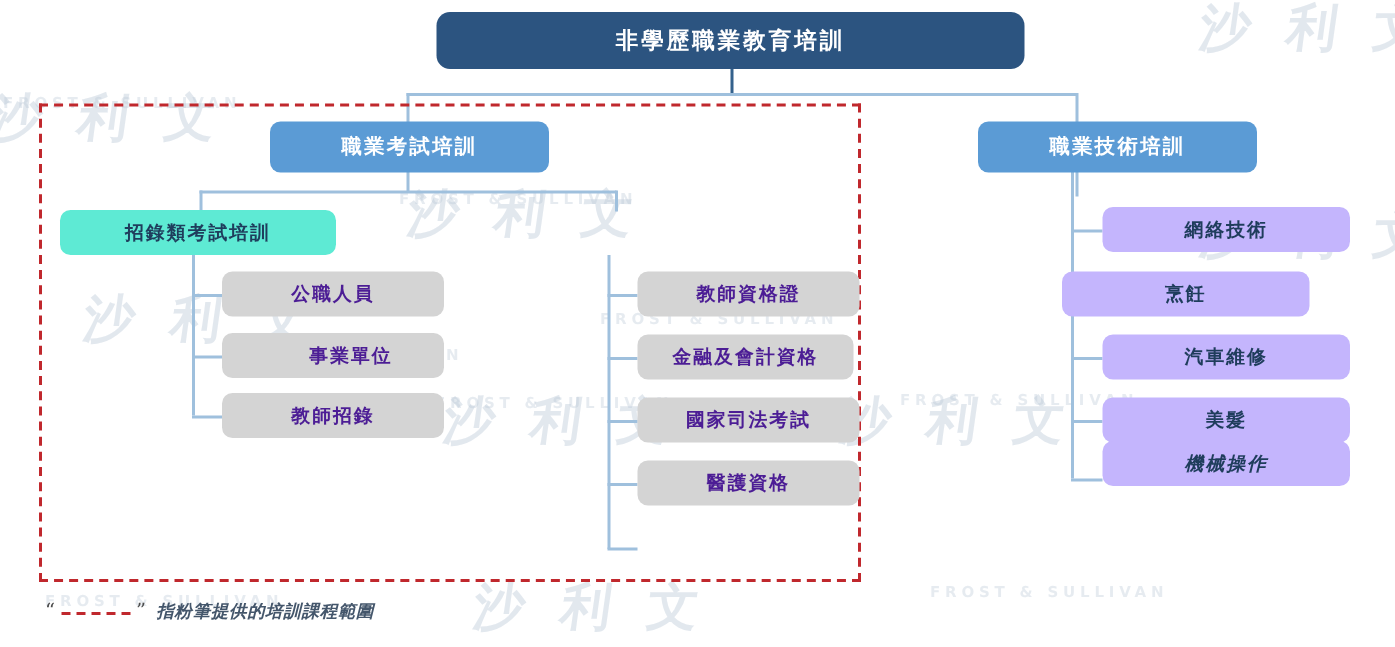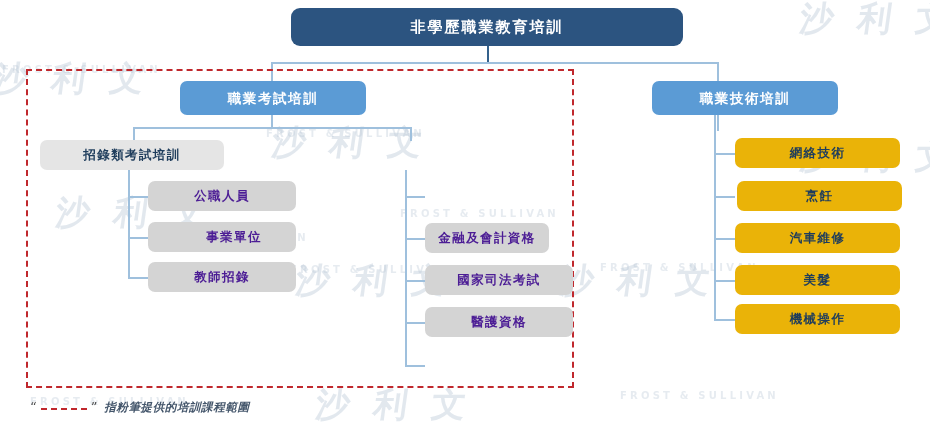--- a/index.html
+++ b/index.html
@@ -67,33 +67,33 @@
     border-radius: 9px;
     letter-spacing: 2px;
   }
   .node-l2 {
     background: #5b9bd5;
     color: #ffffff;
     font-size: 13.5px;
     letter-spacing: 1.6px;
   }
   .node-l3 {
-    background: #e5e5e5;
+    background: #5eead4;
     color: #1f3d5c;
     font-size: 12.5px;
     letter-spacing: 1.4px;
   }
   .node-leaf-gray {
     background: #d4d4d4;
     color: #4c1d95;
     font-size: 12.5px;
     letter-spacing: 1.4px;
   }
   .node-leaf-blue {
-    background: #eab308;
+    background: #c4b5fd;
     color: #1f3d5c;
     font-size: 12.5px;
     letter-spacing: 1.4px;
   }
 
   
   #scope-region {
     position: absolute;
     border: 2.2px dashed #c0282d;
     box-sizing: border-box;
@@ -208,43 +208,46 @@
   <div class="node node-leaf-gray" style="left:148px; top:181px; width:148px; height:30px;">
     <span>公職人員</span>
   </div>
   <div class="node node-leaf-gray" style="left:148px; top:222px; width:148px; height:30px;padding-left:24px;">
     <span>事業單位</span>
   </div>
   <div class="node node-leaf-gray" style="left:148px; top:262px; width:148px; height:30px;">
     <span>教師招錄</span>
   </div>
 
-  <div class="node node-leaf-gray" style="left:425px; top:223px; width:124px; height:30px;">
+  <div class="node node-leaf-gray" style="left:425px; top:181px; width:148px; height:30px;">
+    <span>教師資格證</span>
+  </div>
+  <div class="node node-leaf-gray" style="left:425px; top:223px; width:144px; height:30px;">
     <span>金融及會計資格</span>
   </div>
   <div class="node node-leaf-gray" style="left:425px; top:265px; width:148px; height:30px;">
     <span>國家司法考試</span>
   </div>
   <div class="node node-leaf-gray" style="left:425px; top:307px; width:148px; height:30px;">
     <span>醫護資格</span>
   </div>
 
   <div class="node node-leaf-blue" style="left:735px; top:138px; width:165px; height:30px;">
     <span>網絡技術</span>
   </div>
-  <div class="node node-leaf-blue" style="left:737px; top:181px; width:165px; height:30px;">
+  <div class="node node-leaf-blue" style="left:708px; top:181px; width:165px; height:30px;">
     <span>烹飪</span>
   </div>
   <div class="node node-leaf-blue" style="left:735px; top:223px; width:165px; height:30px;">
     <span>汽車維修</span>
   </div>
   <div class="node node-leaf-blue" style="left:735px; top:265px; width:165px; height:30px;">
     <span>美髮</span>
   </div>
-  <div class="node node-leaf-blue" style="left:735px; top:304px; width:165px; height:30px;">
+  <div class="node node-leaf-blue" style="left:735px; top:294px; width:165px; height:30px;font-style:italic;">
     <span>機械操作</span>
   </div>
 
   <div id="footnote" style="left:30px; top:400px;">
     <span class="quote">“</span>
     <span class="dash-sample"></span>
     <span class="quote">”</span>
     <span class="fn-text">指粉筆提供的培訓課程範圍</span>
   </div>
 

